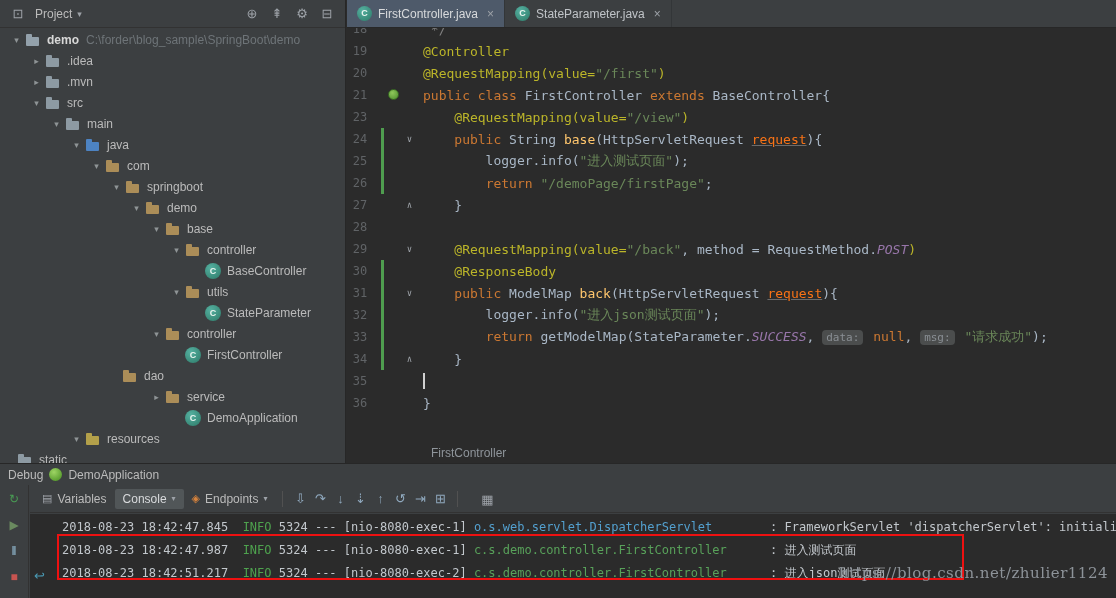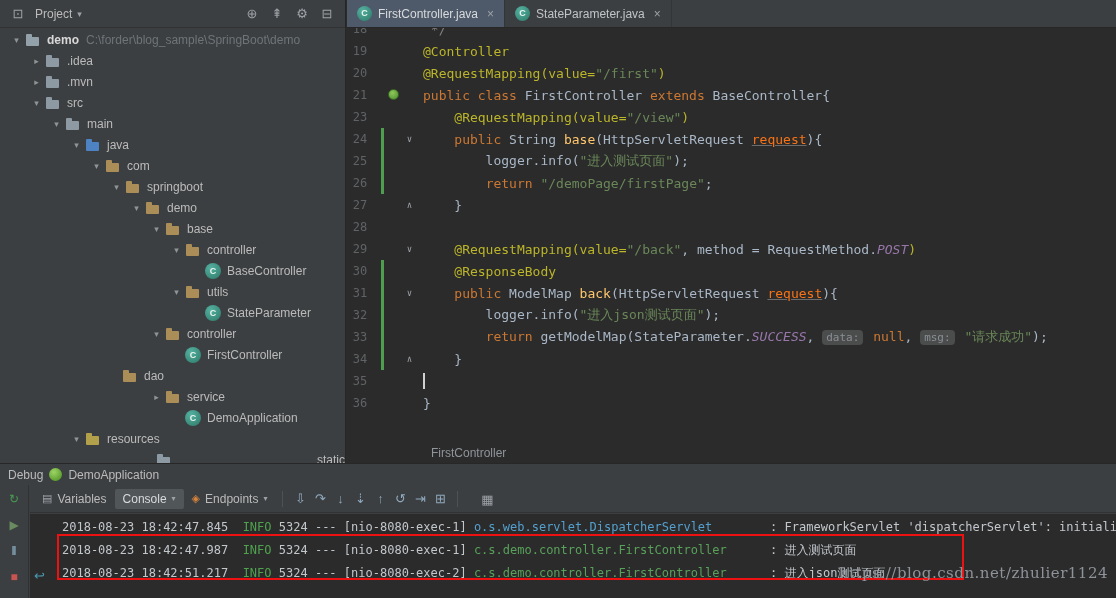--- a/index.html
+++ b/index.html
@@ -199,21 +199,21 @@
         <div class="tree-row" style="padding-left: 168px;">
           <span class="tree-arrow"></span>
           <span class="tree-icon icon-class">C</span>
           <span class="tree-label">DemoApplication</span>
         </div>
         <div class="tree-row" style="padding-left: 68px;">
           <span class="tree-arrow">▾</span>
           <span class="tree-icon fold-shape icon-resources"></span>
           <span class="tree-label">resources</span>
         </div>
-        <div class="tree-row" style=" justify-content: space-between;">
+        <div class="tree-row" style="">
           <span class="tree-arrow"></span>
           <span class="tree-icon fold-shape icon-folder"></span>
           <span class="tree-label">static</span>
         </div>
       </div>
   </div>
 
   <div class="editor-area">
     <div class="tabbar">
         <div class="tab active">

